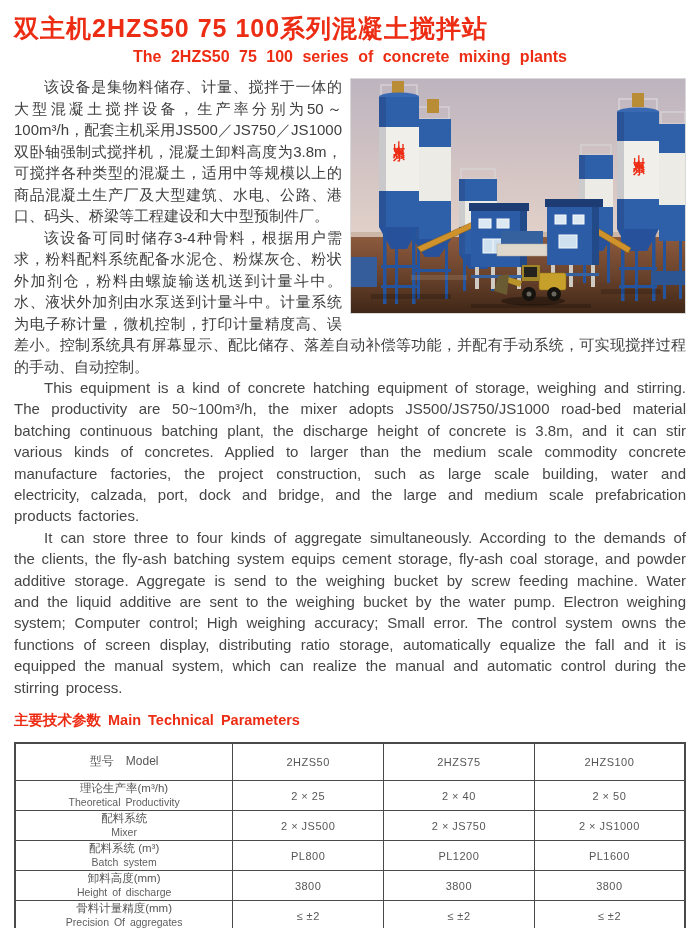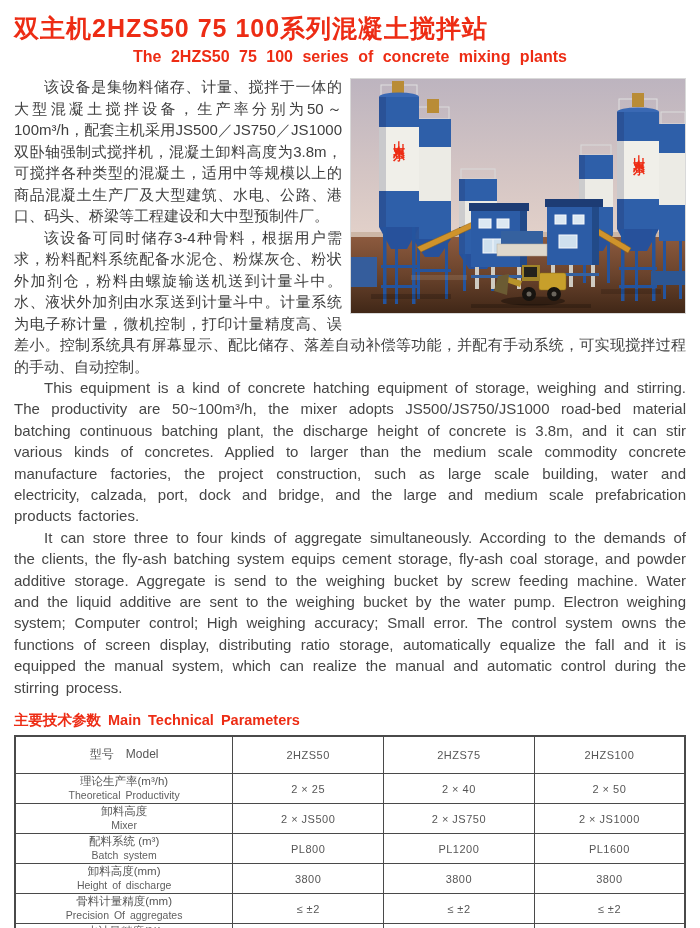--- a/index.html
+++ b/index.html
@@ -4,21 +4,21 @@
 <style>
   html,body{margin:0;padding:0;background:#ffffff;}
   body{width:700px;height:928px;font-family:"Liberation Sans","DejaVu Sans",sans-serif;overflow:hidden;}
   .page{padding:0 14px;}
   .title{margin-top:12px;text-align:left;color:#ed2c14;font-size:25px;font-weight:bold;letter-spacing:1px;}
   .subtitle{text-align:center;color:#ed2c14;font-size:16px;font-weight:bold;margin:3px 0 10px;word-spacing:5px;}
   .photo-wrap{float:right;width:336px;height:236px;margin:2px 0 6px 8px;border:1px solid #d9d9d9;box-sizing:border-box;background:#cfc5c9;}
   .photo-wrap svg{display:block;}
   p.zh{margin:0;font-size:15px;line-height:21.5px;color:#3e3e3e;text-align:justify;text-indent:2em;}
   p.en{margin:0;font-size:15px;line-height:21.4px;color:#464646;text-align:justify;text-indent:2em;word-spacing:2.5px;}
-  .section-heading{clear:both;color:#ed2c14;font-size:14.5px;font-weight:bold;margin:13px 0 5px;word-spacing:3px;}
+  .section-heading{clear:both;color:#ed2c14;font-size:14.5px;font-weight:bold;margin:13px 0 12px;word-spacing:3px;}
   table.params{width:100%;border-collapse:collapse;border:2px solid #4a4a4a;table-layout:fixed;}
   table.params td{border:1px solid #4a4a4a;text-align:center;vertical-align:middle;padding:1px 14px;}
   td.c-label{width:32.5%;}
   .lzh{font-size:11.5px;line-height:13.5px;color:#565656;}
   .len{font-size:10.5px;line-height:13.5px;color:#5e5e5e;word-spacing:2px;}
   .val{font-size:11px;color:#565656;letter-spacing:.5px;}
   tr.hdr td{height:34px;}
   tr.hdr .lzh{font-size:12px;}
   .silo-text{writing-mode:vertical-rl;text-orientation:upright;font-weight:bold;letter-spacing:3px;}
 </style>
@@ -214,21 +214,21 @@
         <div class="lzh">理论生产率(m³/h)</div>
         <div class="len">Theoretical Productivity</div>
       </td>
       <td class="val">2 × 25</td>
       <td class="val">2 × 40</td>
       <td class="val">2 × 50</td>
     </tr>
 
     <tr>
       <td class="c-label">
-        <div class="lzh">卸料高度</div>
+        <div class="lzh">配料系统</div>
         <div class="len">Mixer</div>
       </td>
       <td class="val">2 × JS500</td>
       <td class="val">2 × JS750</td>
       <td class="val">2 × JS1000</td>
     </tr>
 
     <tr>
       <td class="c-label">
         <div class="lzh">配料系统 (m³)</div>

